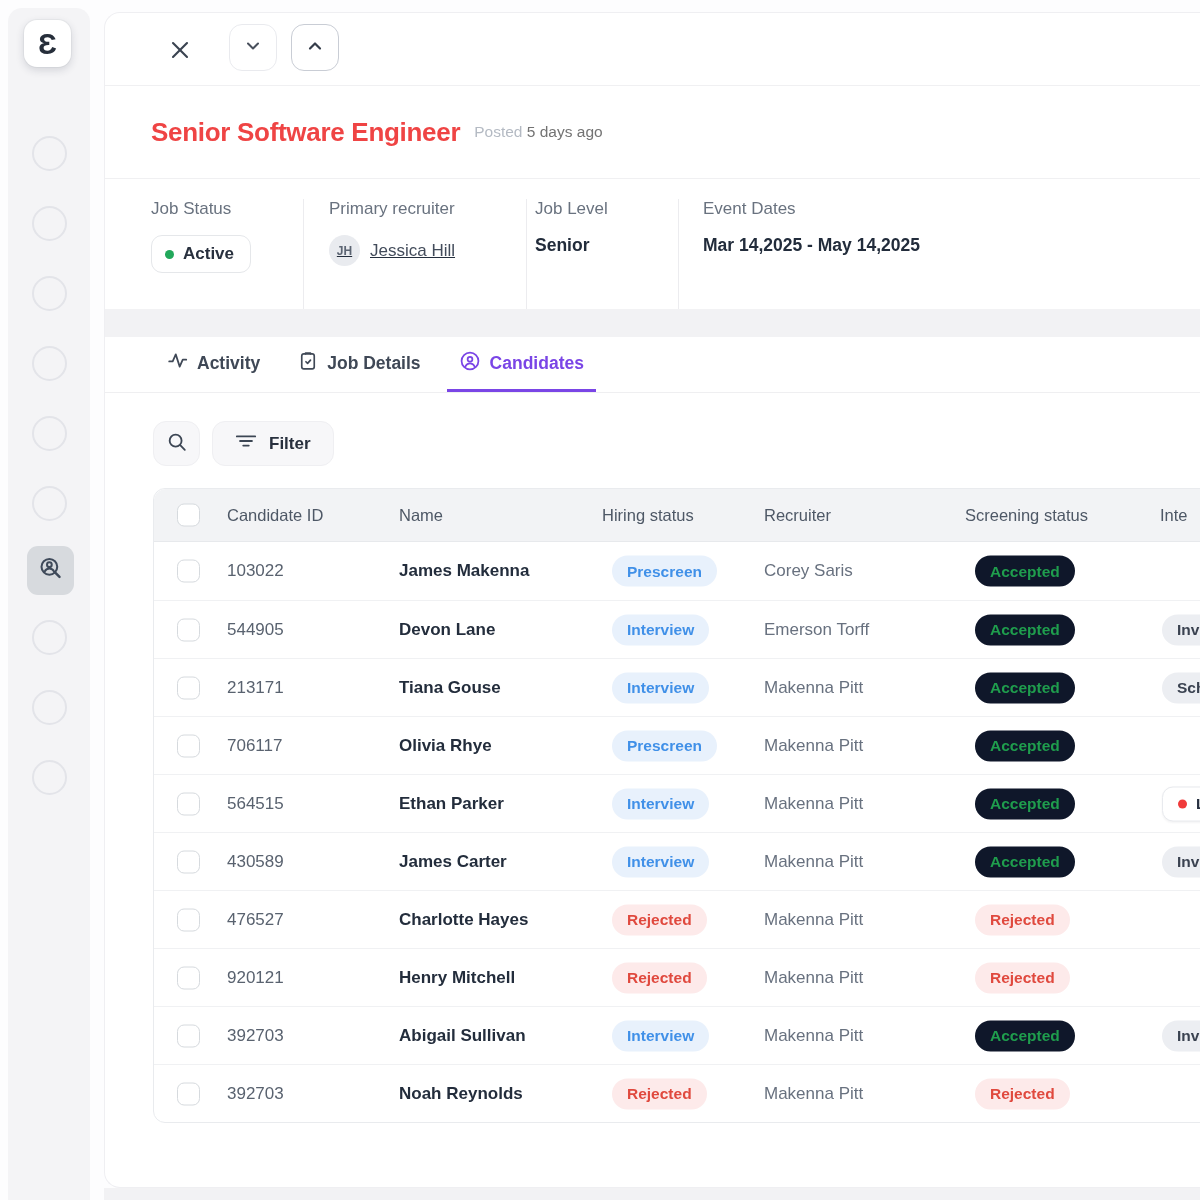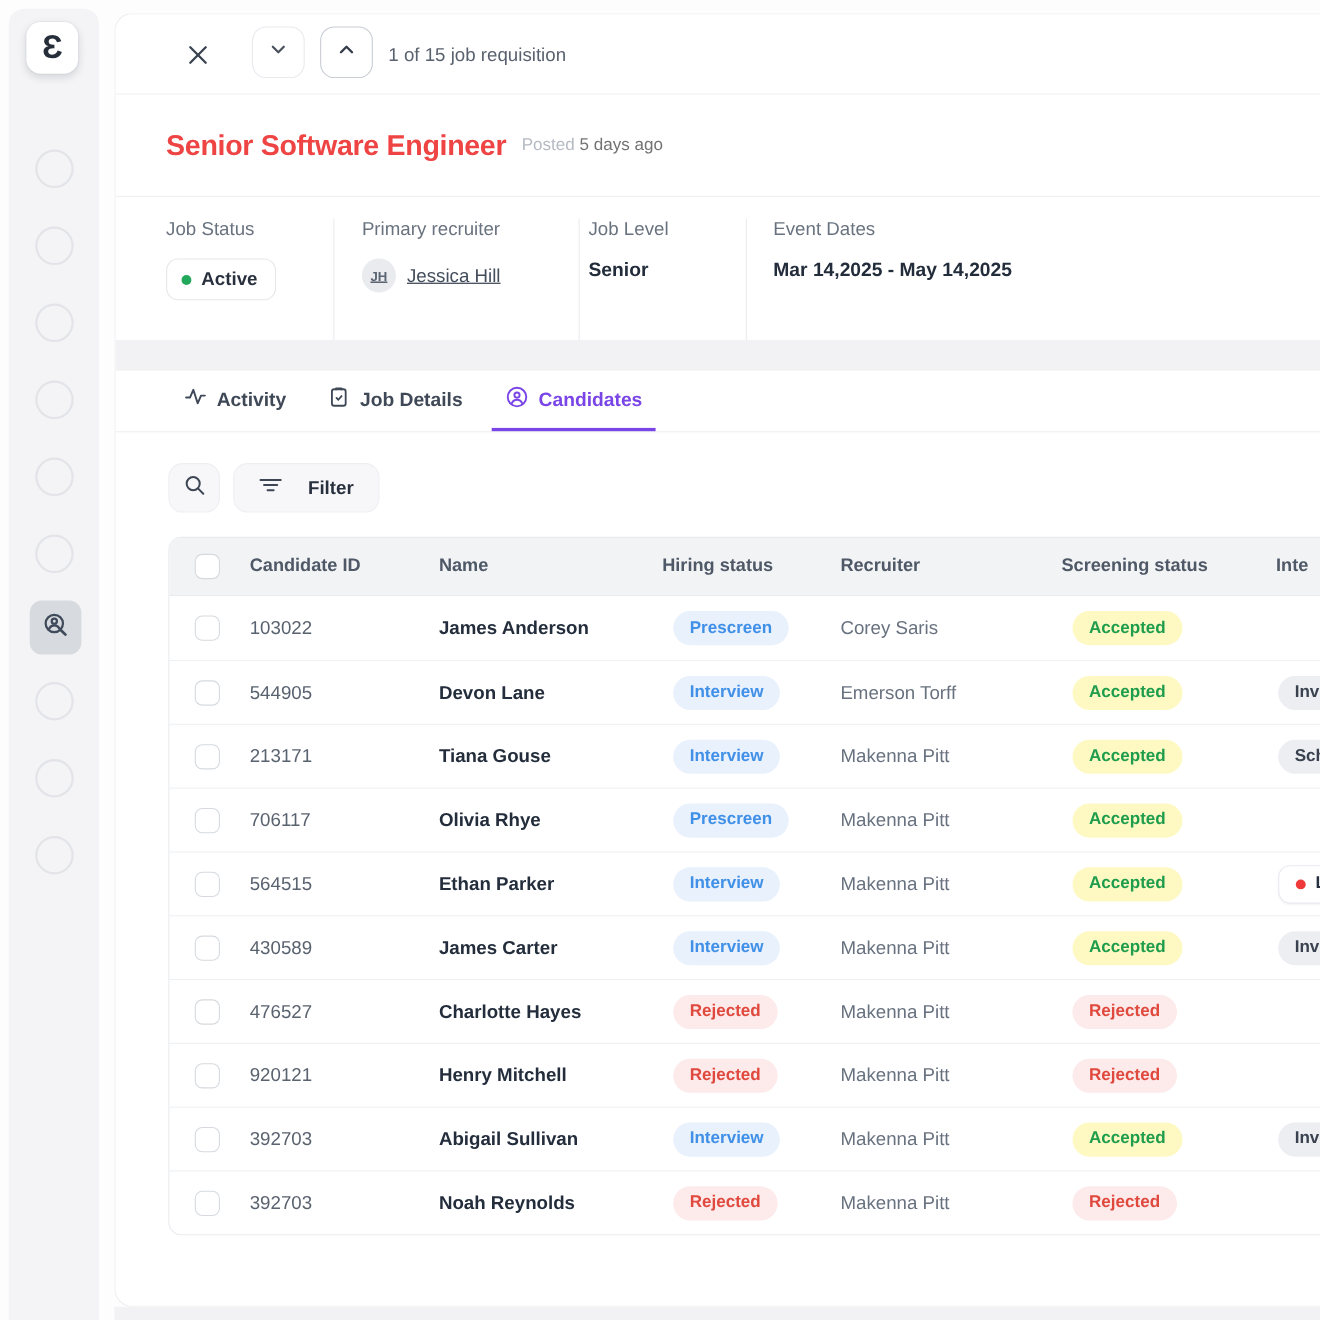--- a/index.html
+++ b/index.html
@@ -84,51 +84,51 @@
           font-size:17.5px; font-weight:600; color:#3f4856; cursor:pointer;
           border-bottom:3px solid transparent; }
   .tab.active { color:#7a45e6; border-bottom-color:#7a45e6; }
 
   
   .toolbar { display:flex; align-items:center; gap:12px; padding:28px 0 0 48px; }
   .icon-btn { width:47px; height:45px; background:#f7f7f9; border:1px solid #efeff2;
           border-radius:13px; display:flex; align-items:center; justify-content:center;
           cursor:pointer; }
   .filter-btn { height:45px; background:#f7f7f9; border:1px solid #efeff2;
-          border-radius:13px; display:flex; align-items:center; gap:23px;
+          border-radius:13px; display:flex; align-items:center; gap:12px;
           padding:0 22px; font-size:17px; font-weight:600; color:#28303e; cursor:pointer; }
 
   
   .table { position:absolute; left:48px; top:475px; width:1160px;
           border:1px solid #e9ebee; border-radius:12px; background:#fff; }
   .thead { position:relative; height:53px; background:#f2f3f5;
           border-bottom:1px solid #e7e9ec; border-radius:12px 12px 0 0; }
   .trow { position:relative; height:58px; }
   .trow + .trow { border-top:1px solid #f0f1f3; }
   .cell { position:absolute; top:50%; transform:translateY(-50%); white-space:nowrap; }
   .cb   { left:23px; width:23px; height:23px; border:1.5px solid #d6dade;
           border-radius:7px; background:#fff; cursor:pointer; }
   .c-id        { left:73px;  font-size:17px; color:#59626f; }
   .c-name      { left:245px; font-size:17px; font-weight:700; color:#232d3c; }
   .c-hiring    { left:458px; }
   .c-recruiter { left:610px; font-size:17px; color:#68717f; }
   .c-screening { left:821px; }
   .c-interview { left:1008px; }
-  .th { font-size:16.5px; font-weight:700; color:#4e5866; }
+  .th { font-size:16.5px; font-weight:400; color:#4e5866; }
   .h-id        { left:73px; }
   .h-name      { left:245px; }
   .h-hiring    { left:448px; }
   .h-recruiter { left:610px; }
   .h-screening { left:811px; }
   .h-interview { left:1006px; }
 
   .pill { display:inline-flex; align-items:center; height:31px; padding:0 15px;
           border-radius:16px; font-size:15.5px; font-weight:600; white-space:nowrap; }
   .pill-info    { background:#e8f1fc; color:#4090e8; }
-  .pill-success { background:#fef9c3; color:#1f9d4d; }
+  .pill-success { background:#0f172a; color:#1f9d4d; }
   .pill-danger  { background:#fdeaea; color:#e0493e; }
   .pill-neutral { background:#eceef2; color:#3a4250; min-width:90px; }
   .pill-live    { background:#ffffff; color:#273040; border:1px solid #e8eaee;
           border-radius:11px; height:35px; gap:9px; min-width:90px;
           box-shadow:0 1px 2px rgba(30,40,60,.05); }
   .live-dot { width:9px; height:9px; border-radius:50%; background:#f03a3a; }
 </style>
 </head>
 <body>
 
@@ -175,21 +175,20 @@
         </svg>
       </span>
     </div>
     <div class="nav-btn up">
       <span>
         <svg width="18" height="18" viewBox="0 0 18 18" fill="none" stroke="#353d4a" stroke-width="2.2" stroke-linecap="round" stroke-linejoin="round">
           <polyline points="4,11.5 9,6.5 14,11.5"></polyline>
         </svg>
       </span>
     </div>
-    <div class="counter">1 of 15 job requisition</div>
   </div>
 
   <div class="title-row">
     <span class="job-title">Senior Software Engineer</span>
     <span class="posted">
       <span class="p1">Posted</span>
       <span class="p2">5 days ago</span>
     </span>
   </div>
 
@@ -279,21 +278,21 @@
       <span class="cell th h-name">Name</span>
       <span class="cell th h-hiring">Hiring status</span>
       <span class="cell th h-recruiter">Recruiter</span>
       <span class="cell th h-screening">Screening status</span>
       <span class="cell th h-interview">Inte</span>
     </div>
     <div id="table-body">
   <div class="trow">
     <span class="cell cb"></span>
     <span class="cell c-id">103022</span>
-    <span class="cell c-name">James Anderson</span>
+    <span class="cell c-name">James Makenna</span>
     <span class="cell c-hiring"><span class="pill pill-info">Prescreen</span></span>
     <span class="cell c-recruiter">Corey Saris</span>
     <span class="cell c-screening"><span class="pill pill-success">Accepted</span></span>
 
   </div>
 
   <div class="trow">
     <span class="cell cb"></span>
     <span class="cell c-id">544905</span>
     <span class="cell c-name">Devon Lane</span>

